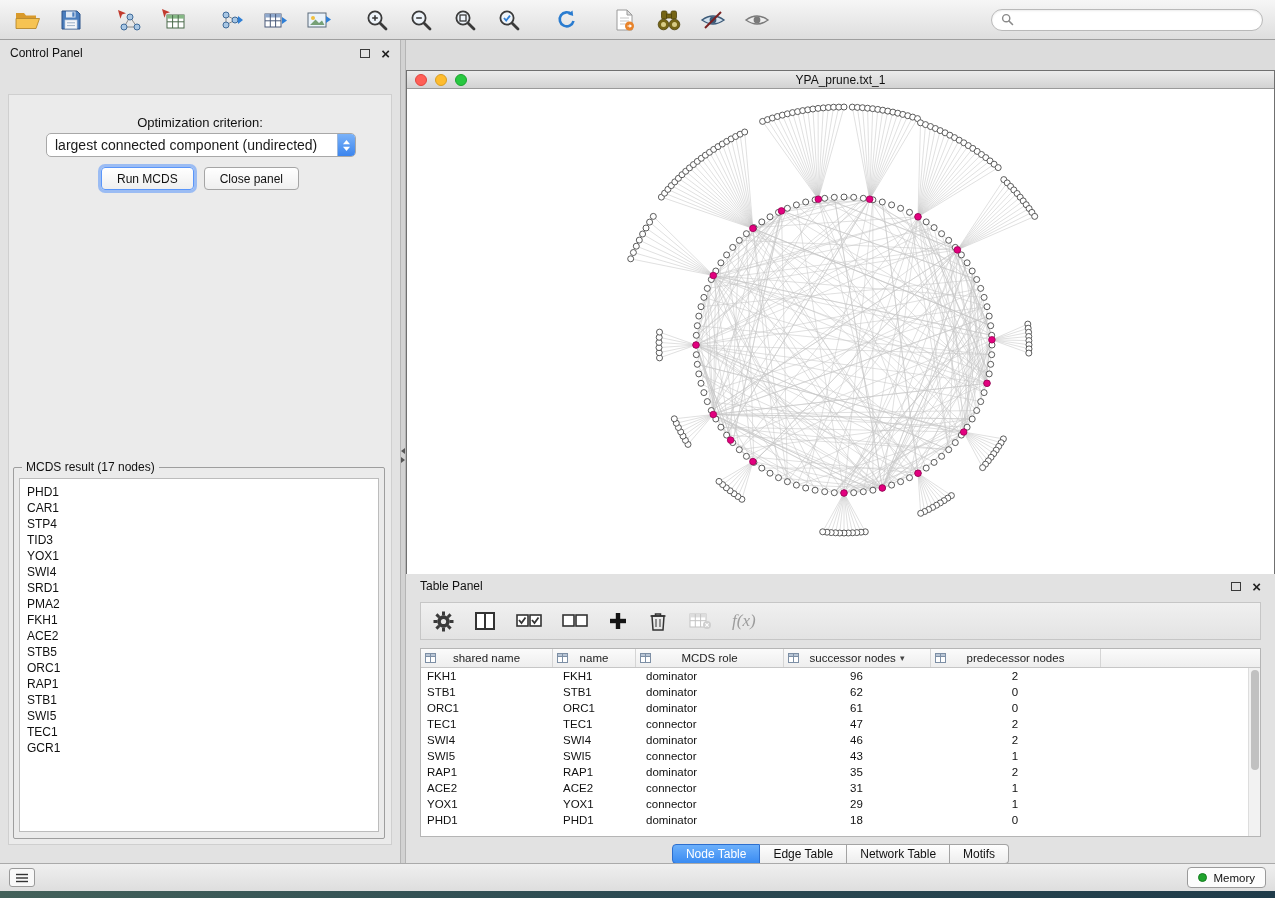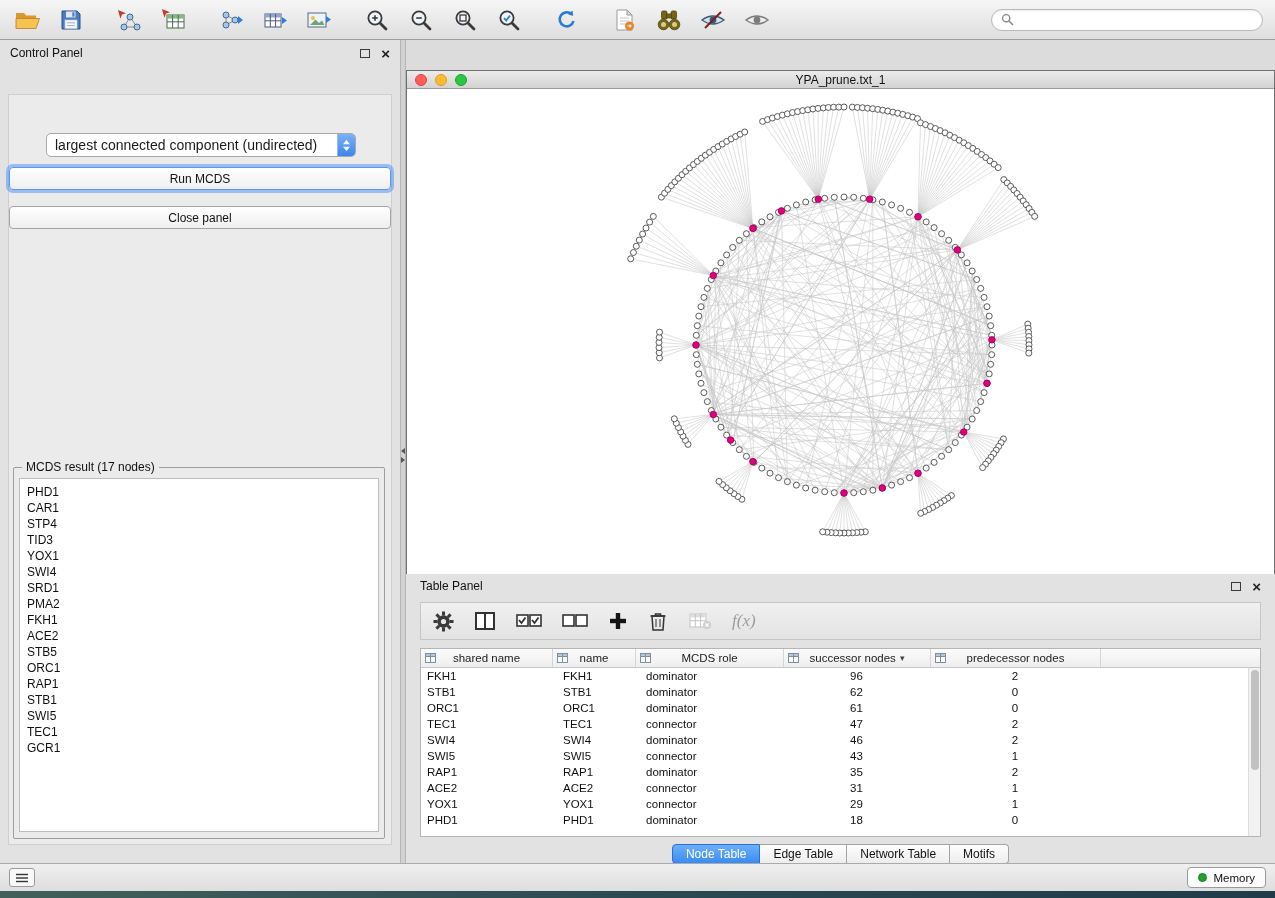--- a/index.html
+++ b/index.html
@@ -23,21 +23,21 @@
 .tabs{position:absolute;top:33px;left:0;width:100%;display:flex;justify-content:center;z-index:2;}
 .tab{height:21px;padding:0 12px;display:flex;align-items:center;font-size:12px;background:linear-gradient(#fdfdfd,#ececec);border:1px solid #a8a8a8;border-left:none;color:#111;}
 .tab:first-child{border-left:1px solid #a8a8a8;border-radius:5px 0 0 5px;}
 .tab:last-child{border-radius:0 5px 5px 0;}
 .tab.selected{background:linear-gradient(#6fb1fc,#3d8df5);color:#fff;border-color:#2f6fd0;}
 .tab-content{position:absolute;left:8px;top:54px;width:384px;bottom:18px;background:#ebebeb;border:1px solid #cfcfcf;z-index:1;}
 .opt-label{position:absolute;top:20px;left:0;width:100%;text-align:center;font-size:13px;color:#111;}
 .dropdown{position:absolute;top:38px;left:37px;width:310px;height:24px;background:#fff;border:1px solid #a8a8a8;border-radius:5px;display:flex;align-items:center;overflow:hidden;}
 .dropdown-value{flex:1;padding:0 8px;font-size:14px;white-space:nowrap;overflow:hidden;}
 .dropdown-stepper{width:18px;height:100%;background:linear-gradient(#7ab2f9,#3c85ee);display:flex;align-items:center;justify-content:center;border-left:1px solid #9cb8dd;}
-.btn-row{position:absolute;top:72px;left:0;width:100%;display:flex;justify-content:center;gap:16px;flex-direction:column;}
+.btn-row{position:absolute;top:72px;left:0;width:100%;display:flex;justify-content:center;gap:10px;}
 .mac-btn{font-family:inherit;font-size:12px;height:23px;padding:0 15px;background:linear-gradient(#ffffff,#efefef);border:1px solid #a5a5a5;border-radius:4px;color:#111;}
 .mac-btn.focused{box-shadow:0 0 0 3px rgba(90,150,250,.55);border-color:#5a96fa;}
 .groupbox{position:absolute;left:4px;top:372px;width:372px;height:372px;border:1px solid #9e9e9e;border-radius:2px;}
 .groupbox-legend{position:absolute;top:-8px;left:8px;background:#ebebeb;padding:0 4px;font-size:12px;color:#111;}
 .result-list{position:absolute;left:5px;top:10px;right:5px;bottom:6px;background:#fff;border:1px solid #bcbcbc;overflow:hidden;padding:5px 0 0 7px;}
 .result-item{font-size:12px;line-height:16px;color:#111;}
 
 
 .v-splitter{position:absolute;left:400px;top:40px;width:6px;height:823px;background:#d2d2d2;border-left:1px solid #b5b5b5;border-right:1px solid #b5b5b5;}
 .vs-handle{position:absolute;top:408px;left:50%;transform:translateX(-50%);display:flex;flex-direction:column;gap:3px;align-items:center;}
@@ -258,20 +258,21 @@
 
   <div class="control-panel">
     <div class="panel-titlebar">
       <span>Control Panel</span>
       <span class="win-btns">
         <span class="float-btn"></span>
         <span class="close-x">×</span>
       </span>
     </div>
     <div class="tab-content">
+      <div class="opt-label">Optimization criterion:</div>
       <div class="dropdown">
         <span class="dropdown-value">largest connected component (undirected)</span>
         <span class="dropdown-stepper">
           <svg width="9" height="13" viewBox="0 0 9 13">
               <path d="M4.5 1 L8 5.2 H1 Z" fill="#fff"></path>
               <path d="M4.5 12 L1 7.8 H8 Z" fill="#fff"></path>
             </svg>
         </span>
       </div>
       <div class="btn-row">

